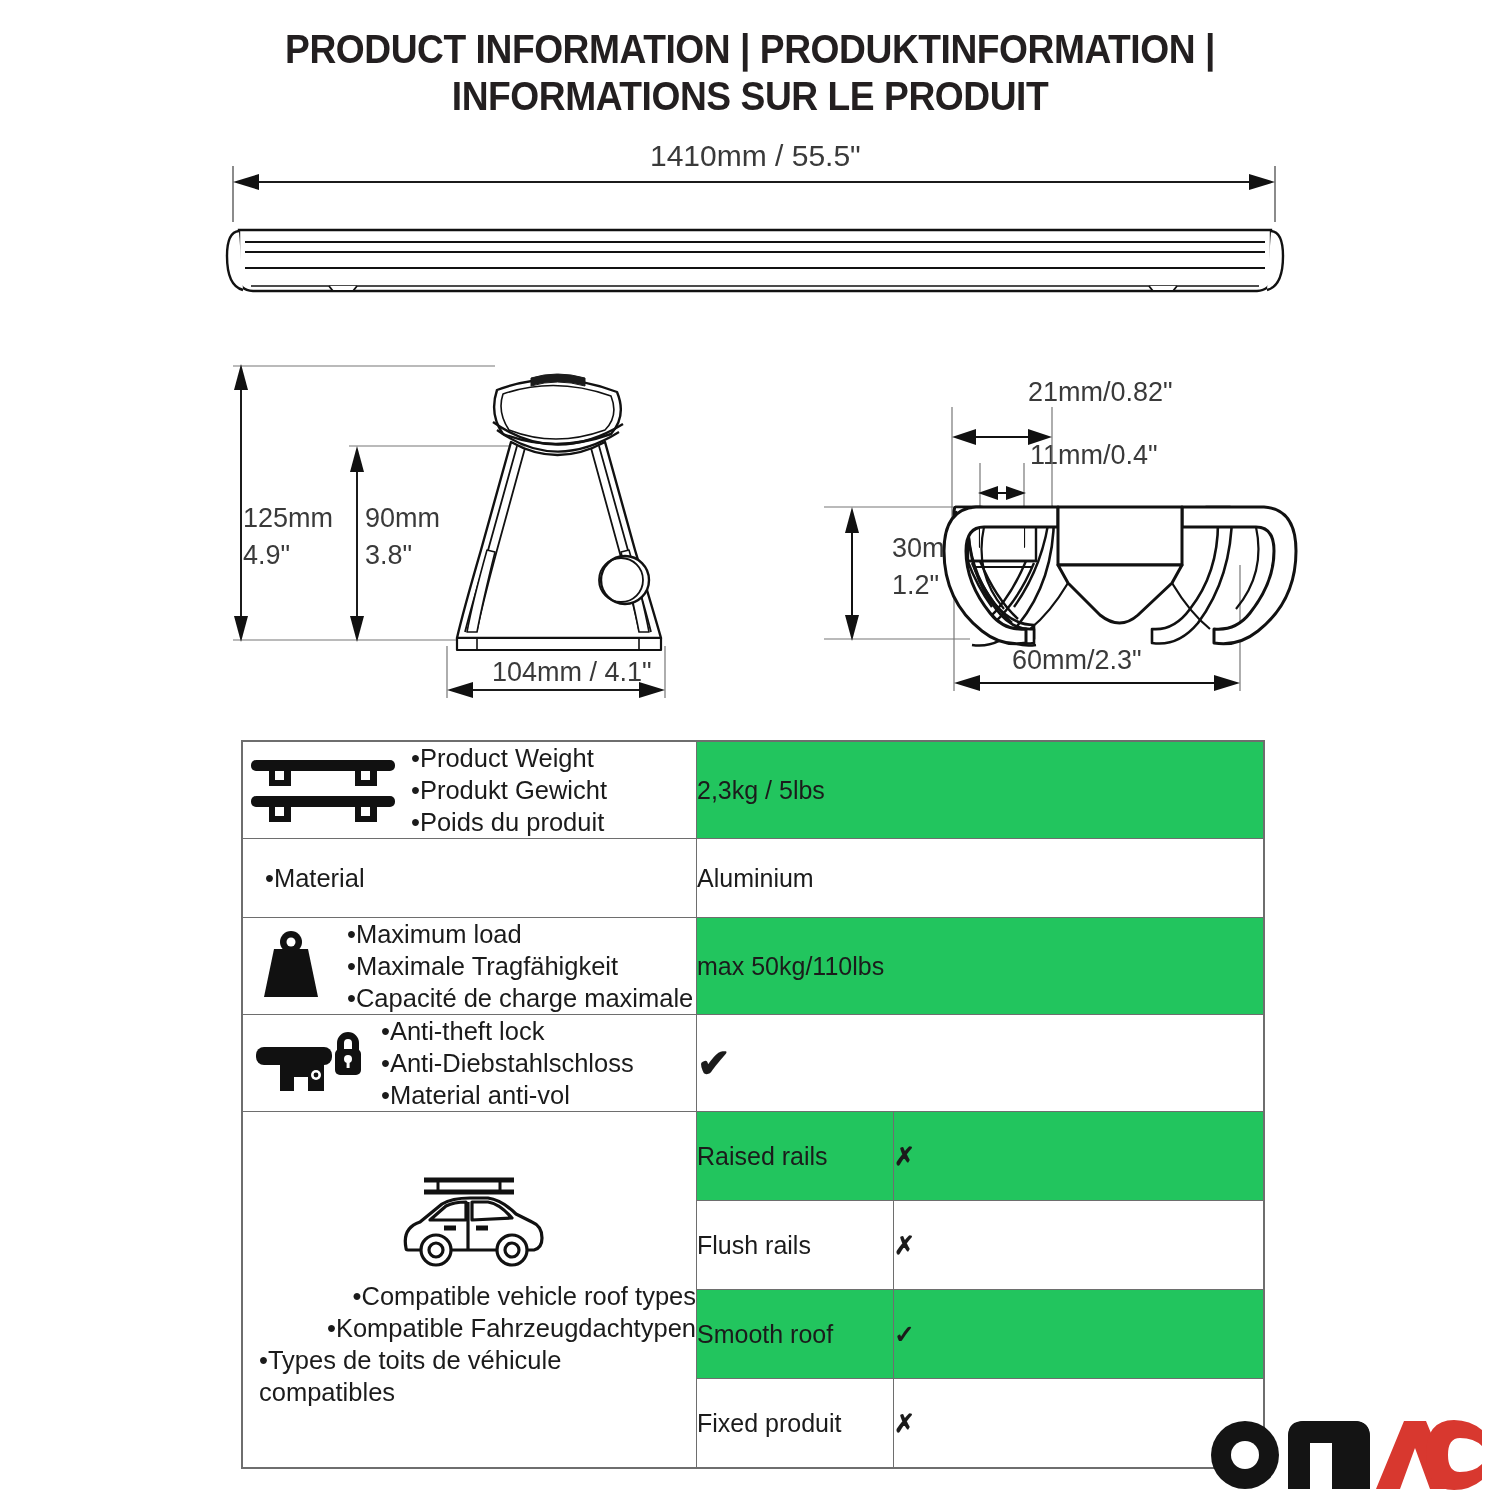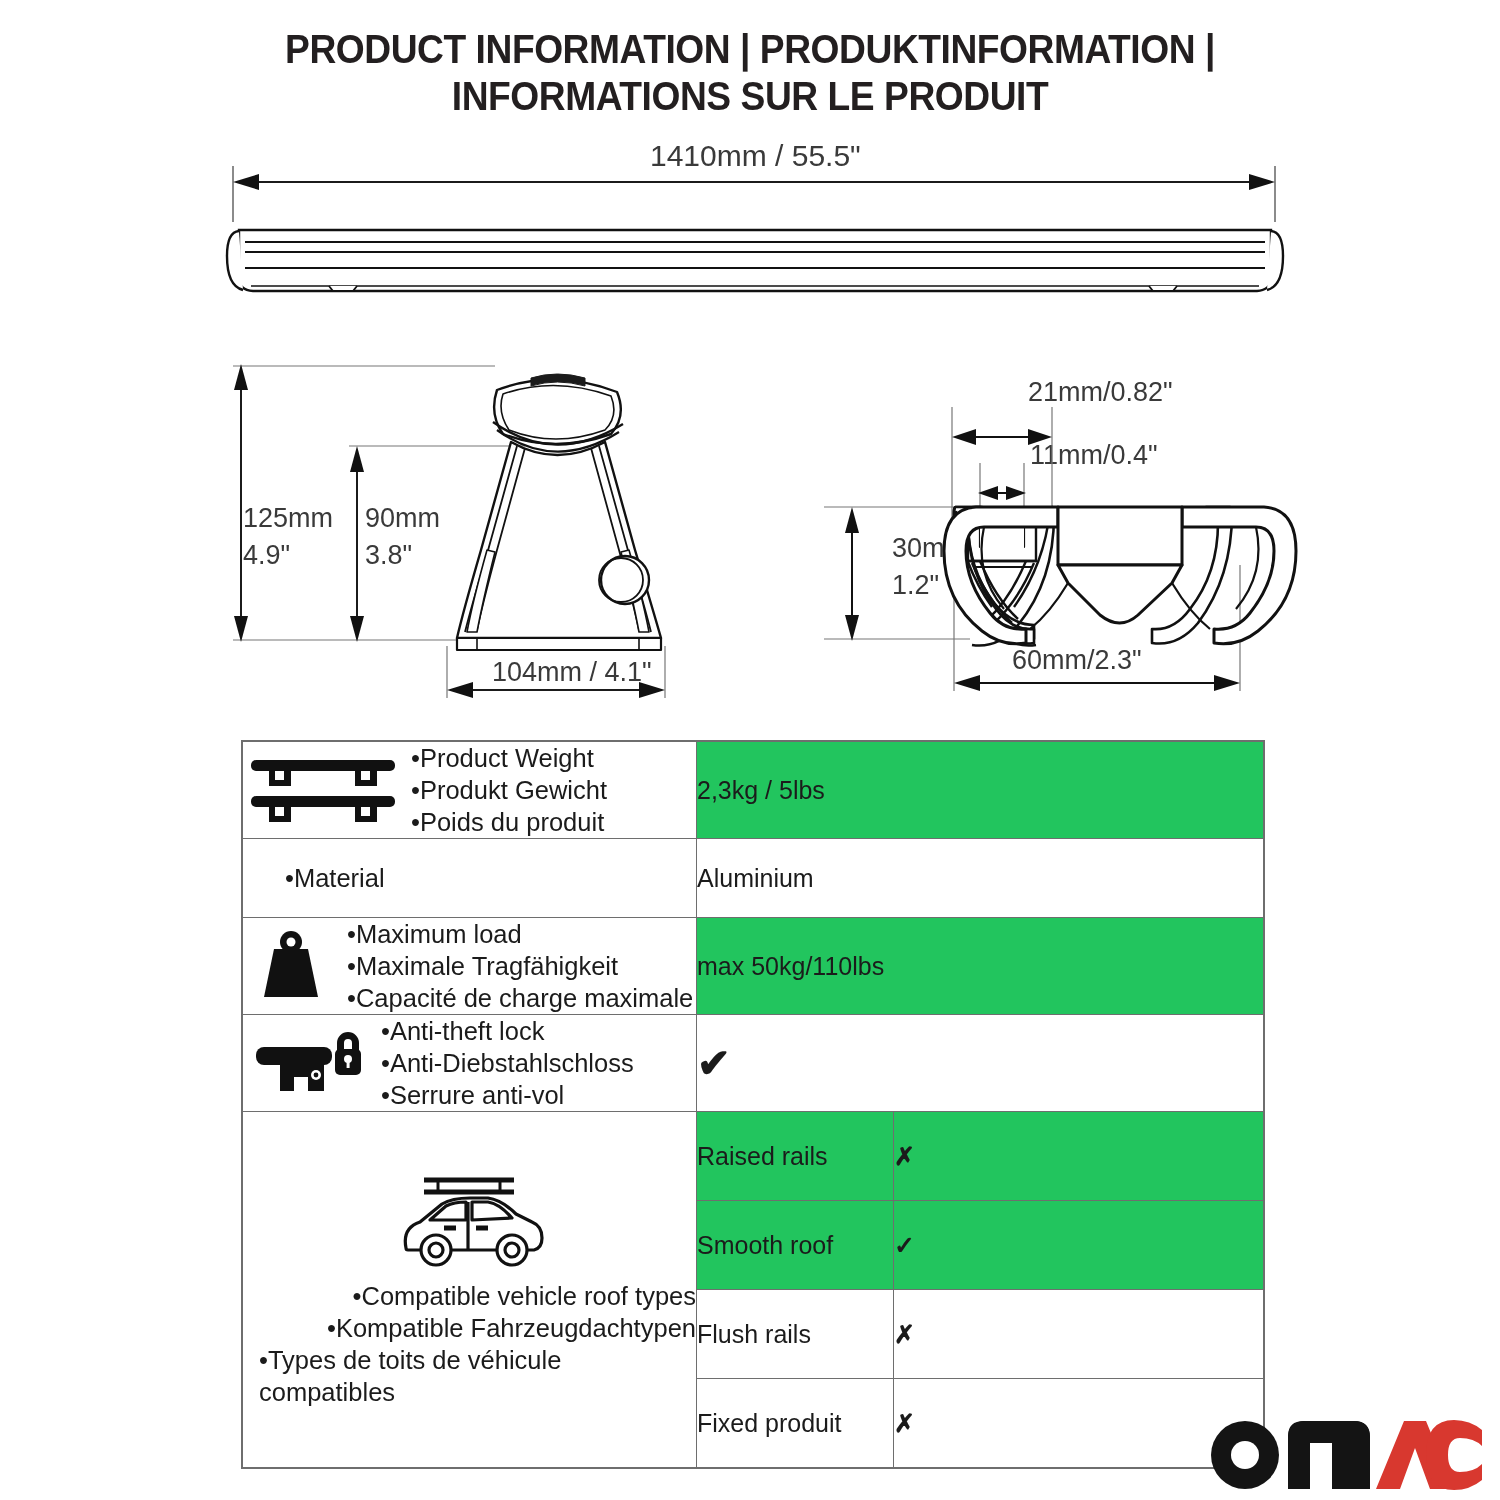--- a/index.html
+++ b/index.html
@@ -341,21 +341,21 @@
               <span>•Produkt Gewicht</span>
               <span>•Poids du produit</span>
             </span>
           </div>
         </td>
         <td class="value-cell shade">2,3kg / 5lbs</td>
       </tr>
 
       <tr>
         <td class="label-cell white" style="height:78px;">
-          <div class="label-inner" style="padding-left:42px;">
+          <div class="label-inner" style="padding-left:22px;">
             <span class="bullets">
               <span>•Material</span>
             </span>
           </div>
         </td>
         <td class="value-cell white">Aluminium</td>
       </tr>
 
       <tr>
         <td class="label-cell white">
@@ -392,21 +392,21 @@
                   <path d="M85,18 a11,11 0 0 1 22,0 v8 h-7 v-8 a4,4 0 0 0 -8,0 v8 h-7 z"></path>
                   <rect x="83" y="24" width="26" height="26" rx="5"></rect>
                   <circle cx="96" cy="34" r="4" fill="#fff"></circle>
                   <rect x="94.6" y="34" width="3" height="9" fill="#fff"></rect>
                 </g>
               </svg>
             </span>
             <span class="bullets">
               <span>•Anti-theft lock</span>
               <span>•Anti-Diebstahlschloss</span>
-              <span>•Serrure anti-vol</span>
+              <span>•Material anti-vol</span>
             </span>
           </div>
         </td>
         <td class="value-cell white">
           <span class="mark">✔</span>
         </td>
       </tr>
 
       <tr>
         <td class="label-cell white" style="height:290px;">
@@ -446,26 +446,26 @@
           </div>
         </td>
         <td class="white" style="padding:0;border-radius:31px;">
           <table id="sub-table">
             <tbody>
               <tr>
                 <td class="shade subrow-name">Raised rails</td>
                 <td class="shade subrow-mark">✗</td>
               </tr>
               <tr>
+                <td class="white subrow-name">Flush rails</td>
+                <td class="white subrow-mark">✗</td>
+              </tr>
+              <tr>
                 <td class="shade subrow-name">Smooth roof</td>
                 <td class="shade subrow-mark">✓</td>
-              </tr>
-              <tr>
-                <td class="white subrow-name">Flush rails</td>
-                <td class="white subrow-mark">✗</td>
               </tr>
               <tr>
                 <td class="white subrow-name">Fixed produit</td>
                 <td class="white subrow-mark">✗</td>
               </tr>
             </tbody>
           </table>
         </td>
       </tr>
     </tbody>

